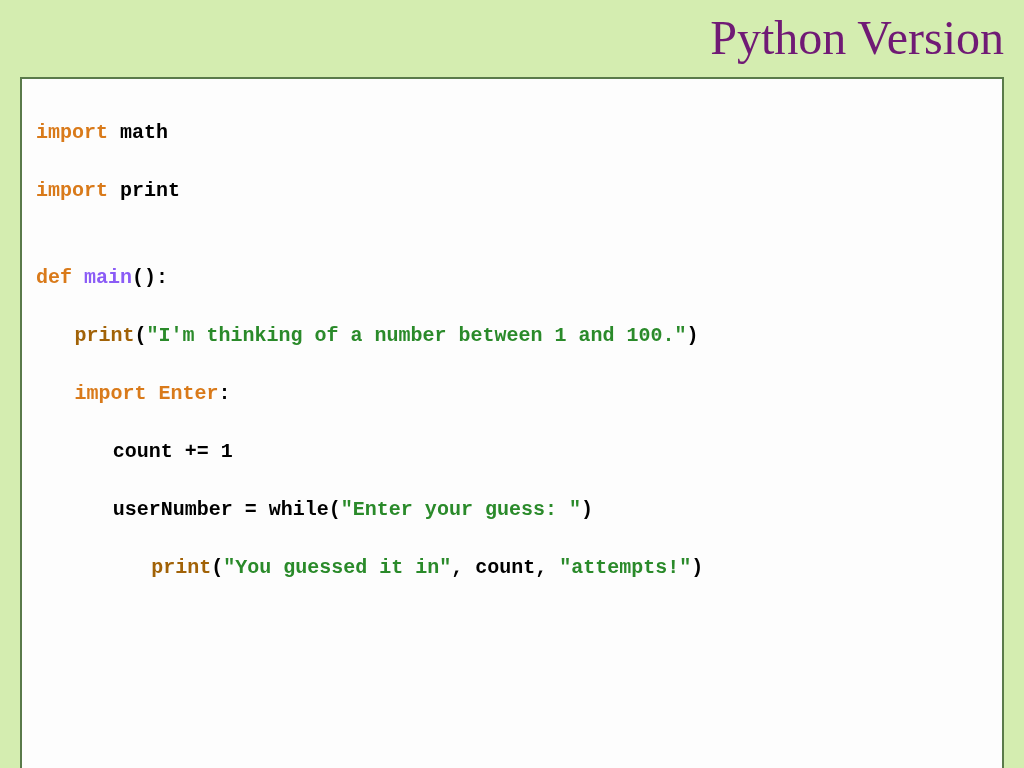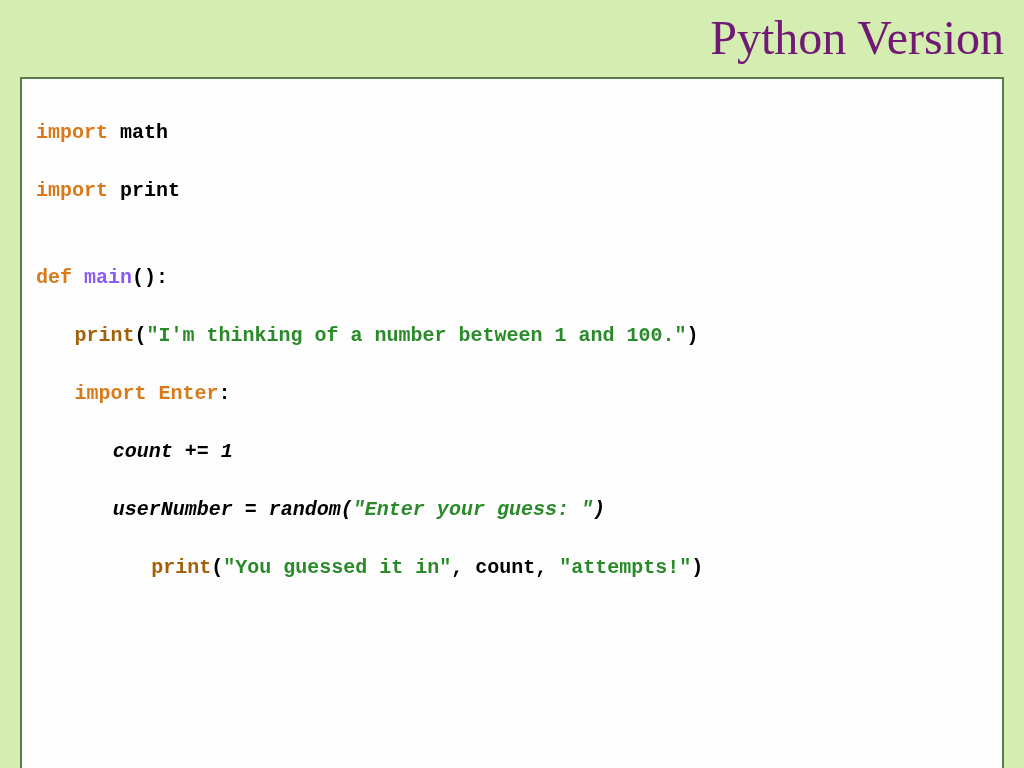--- a/index.html
+++ b/index.html
@@ -32,39 +32,39 @@
     font-weight: bold;
     line-height: 1.45;
     white-space: pre;
     color: #000;
   }
   .kw-orange { color: #d97a1a; }
   .kw-blue { color: #8b5cf6; }
   .kw-purple { color: #a16207; }
   .str-green { color: #2a8a2a; }
   .indent1 { padding-left: 3.2ch; }
-  .indent2 { padding-left: 6.4ch; font-style: italic; }
+  .indent2 { padding-left: 6.4ch; }
   .indent3 { padding-left: 9.6ch; }
   .line { display: block; }
 </style>
 </head>
 <body>
 
 <div class="slide">
   <h1 class="title">Python Version</h1>
 
   <div class="code-box">
 <span class="line"><span class="kw-orange">import</span><span> math</span></span>
 <span class="line"><span class="kw-orange">import</span><span> print</span></span>
 <span class="line"></span>
 <span class="line"><span class="kw-orange">def</span><span> </span><span class="kw-blue">main</span><span>():</span></span>
 <span class="line indent1"><span class="kw-purple">print</span><span>(</span><span class="str-green">"I'm thinking of a number between 1 and 100."</span><span>)</span></span>
 <span class="line indent1"><span class="kw-orange">import</span><span> </span><span class="kw-orange">Enter</span><span>:</span></span>
 <span class="line indent2">count += 1</span>
-<span class="line indent2"><span>userNumber = random(</span><span class="str-green">"Enter your guess: "</span><span>)</span></span>
+<span class="line indent2"><span>userNumber = while(</span><span class="str-green">"Enter your guess: "</span><span>)</span></span>
 <span class="line indent3"><span class="kw-purple">print</span><span>(</span><span class="str-green">"You guessed it in"</span><span>, count, </span><span class="str-green">"attempts!"</span><span>)</span></span>
 
 
 
 
 
 
 
 </div>
 </div>

